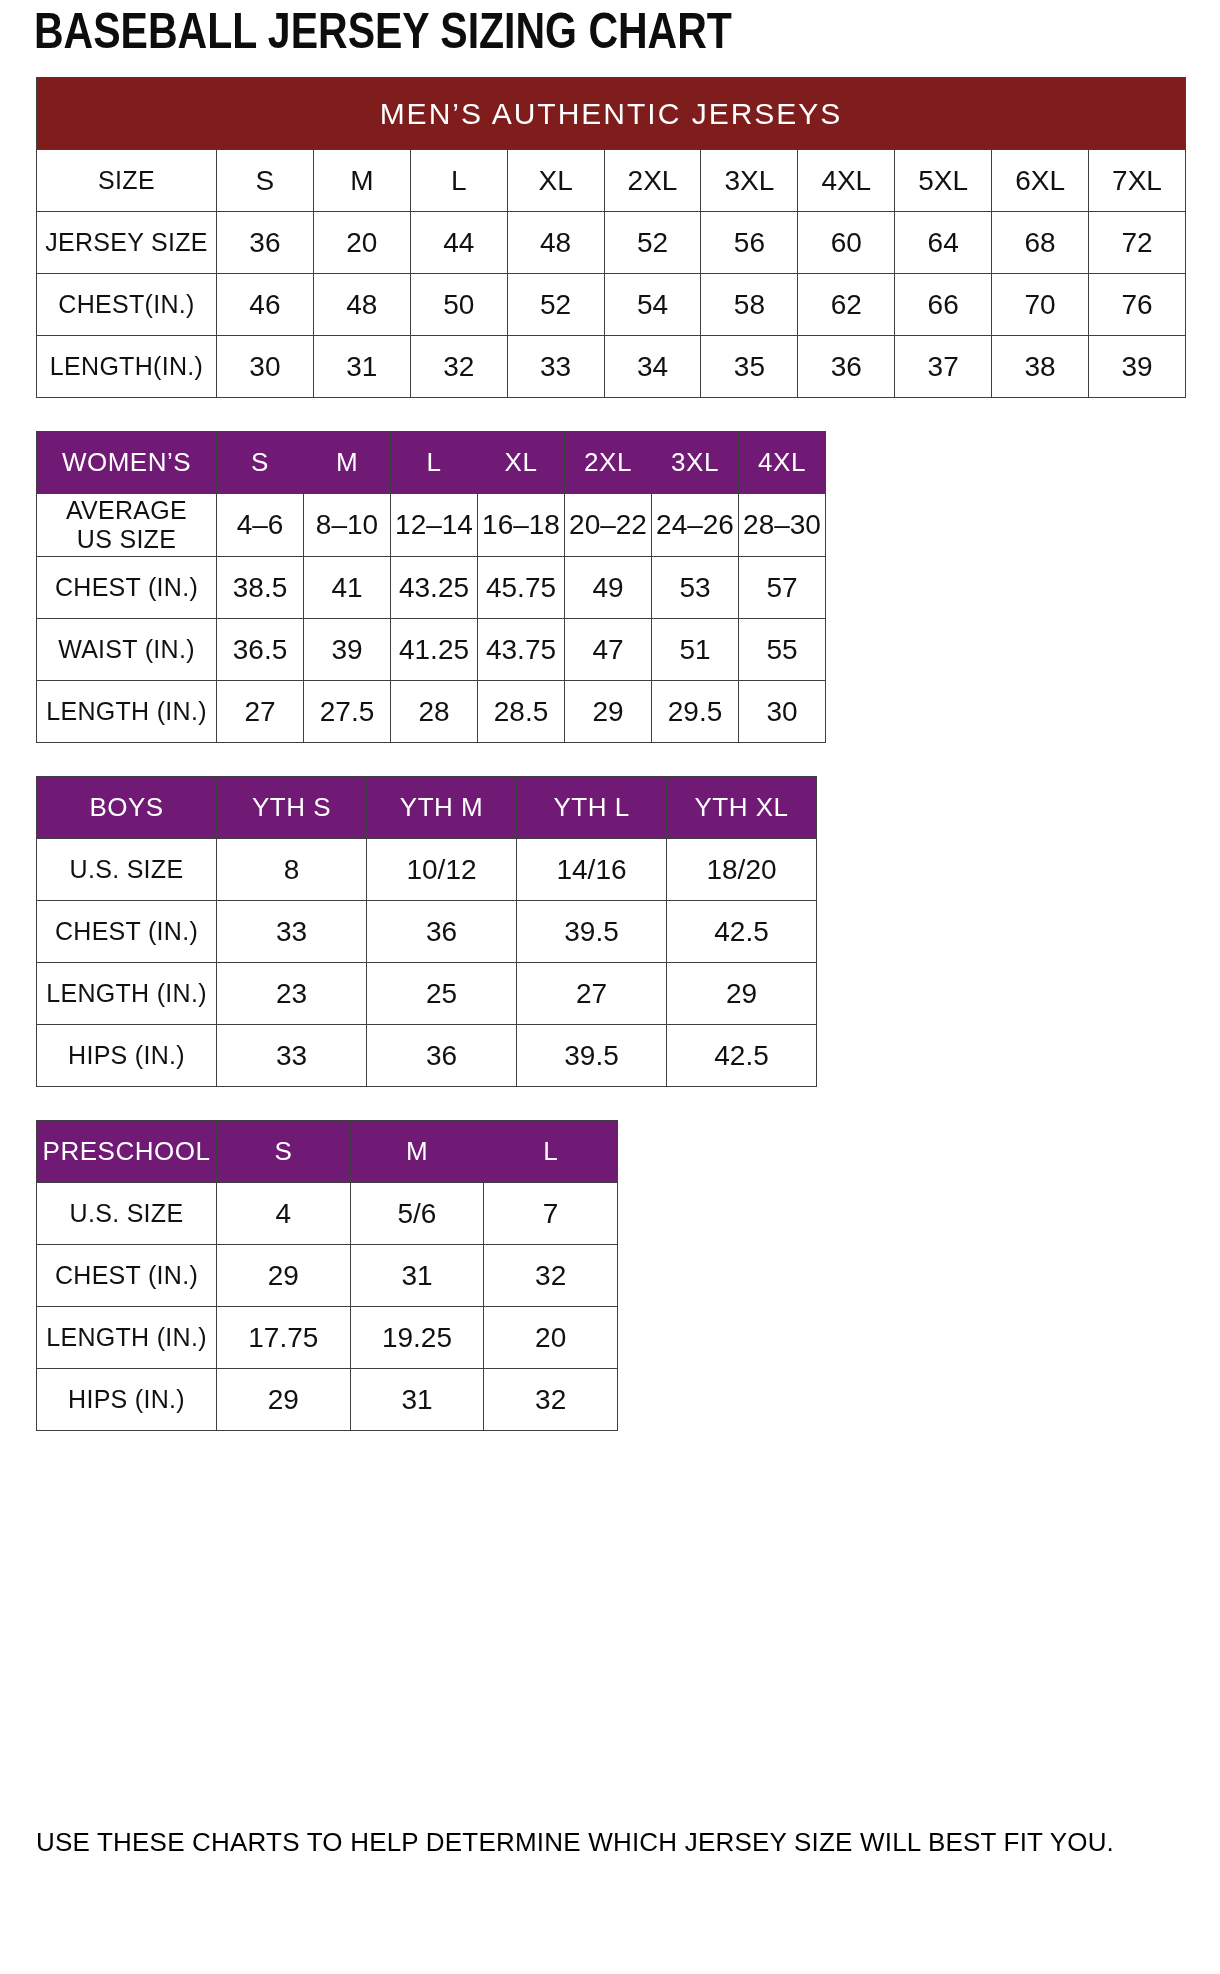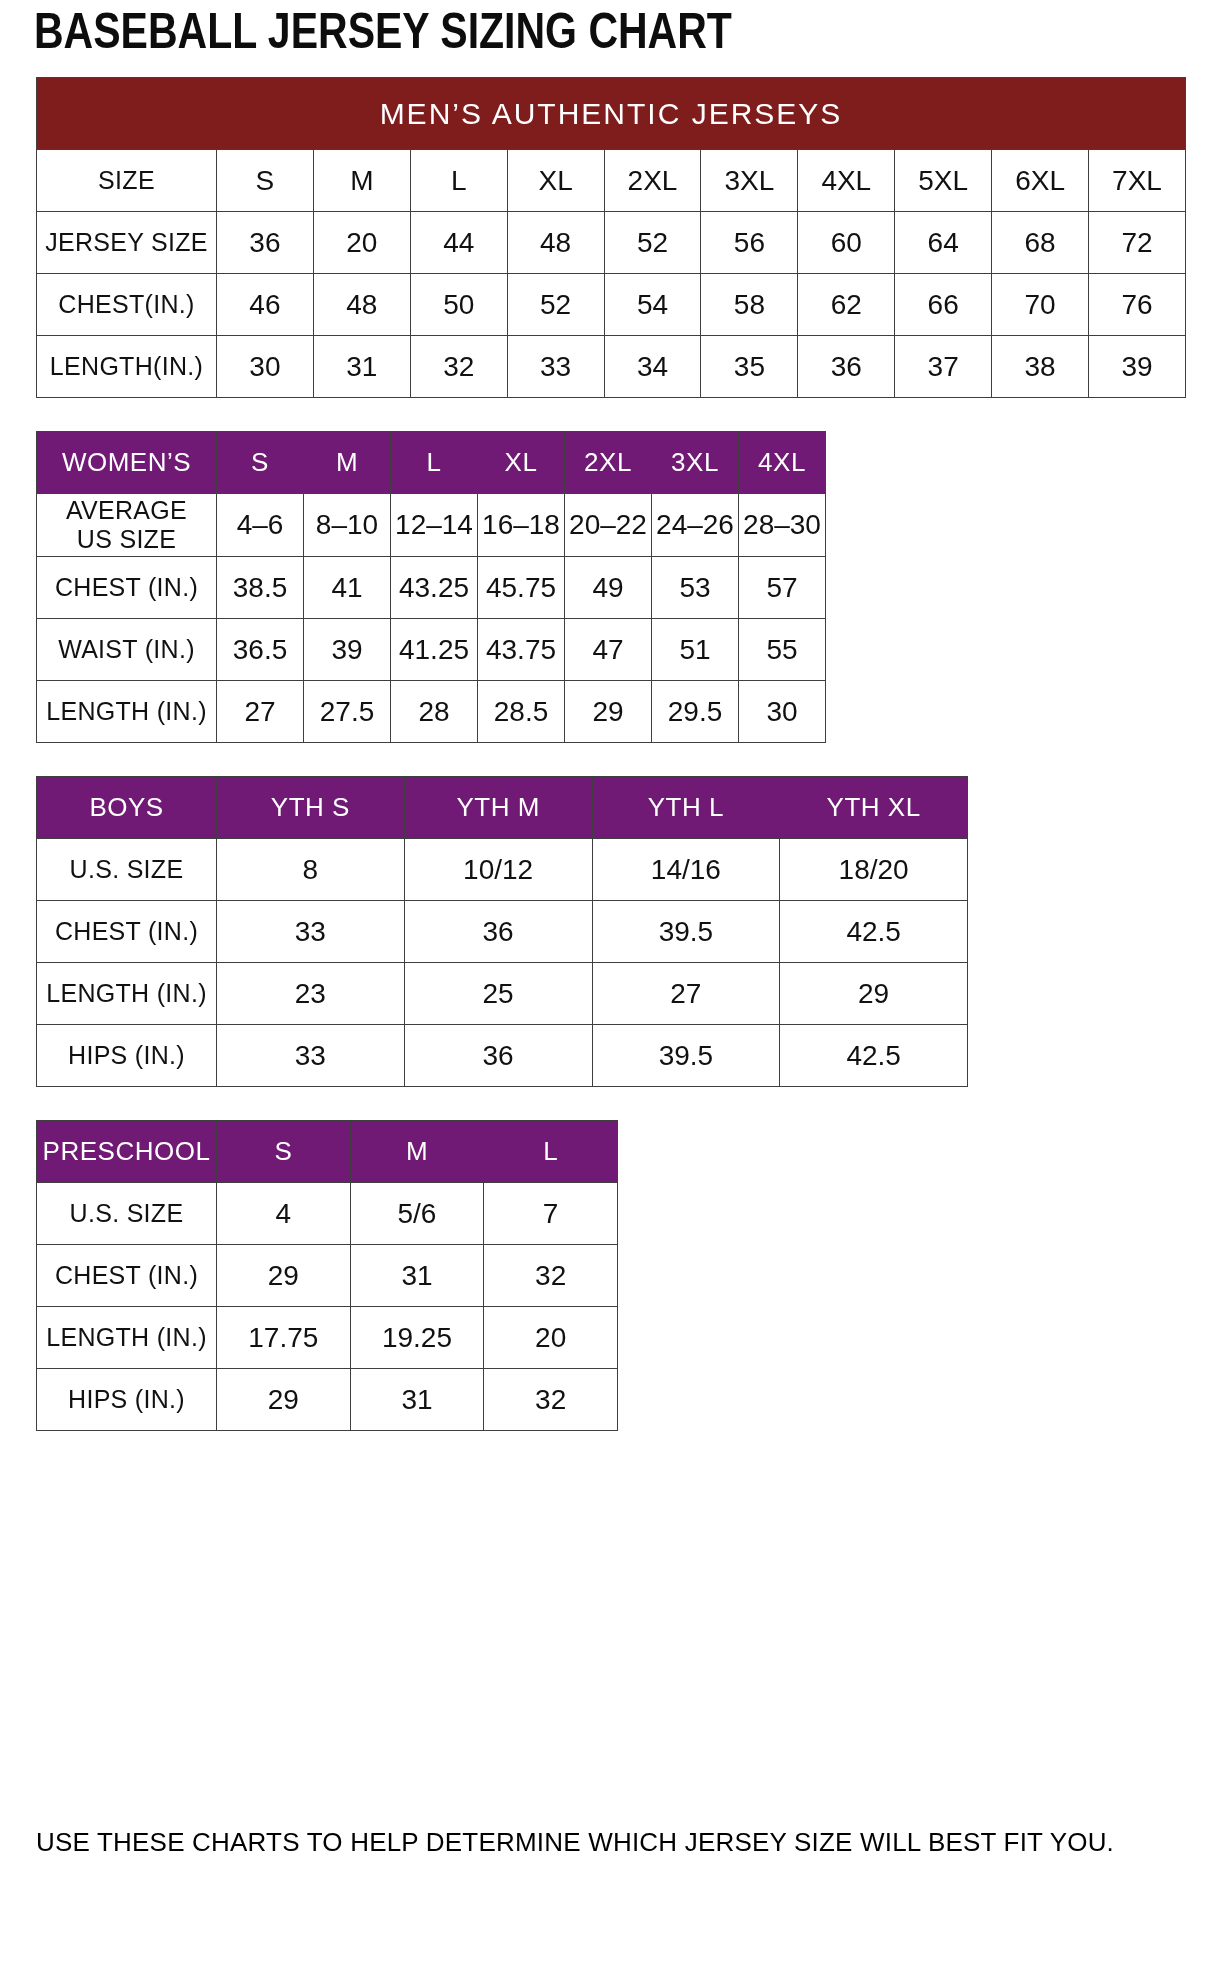--- a/index.html
+++ b/index.html
@@ -219,21 +219,21 @@
             <td class="val">27</td>
             <td class="val">27.5</td>
             <td class="val">28</td>
             <td class="val">28.5</td>
             <td class="val">29</td>
             <td class="val">29.5</td>
             <td class="val">30</td>
           </tr>
         </tbody>
       </table>
-      <table class="size-table" style="width: 932px;">
+      <table class="size-table" style="width: 781px;">
         <colgroup>
           <col style="width: 180px;">
           <col>
           <col>
           <col>
           <col>
         </colgroup>
         <tbody>
           <tr>
             <td class="head">BOYS</td>

